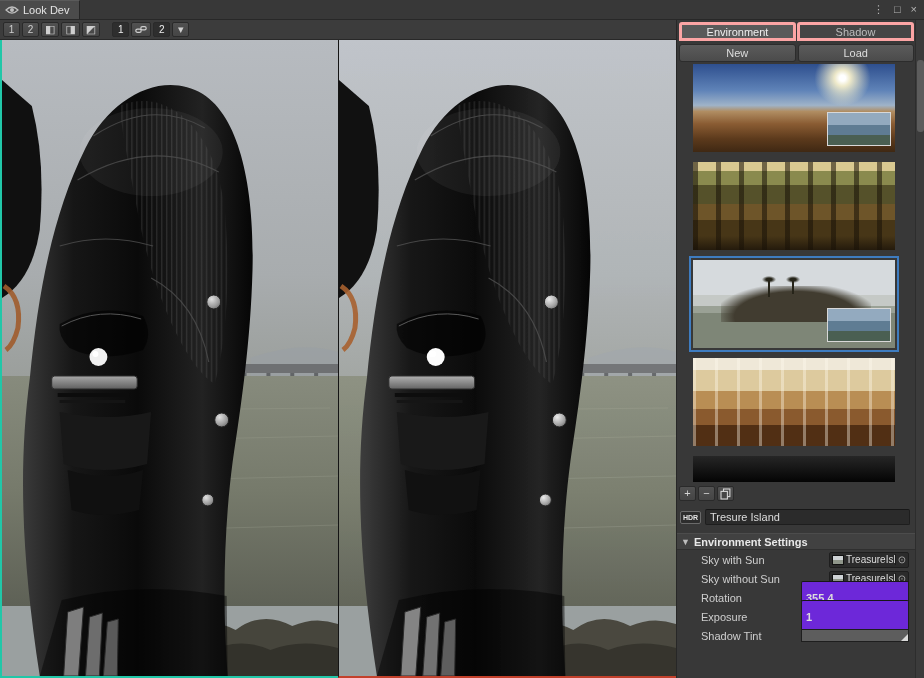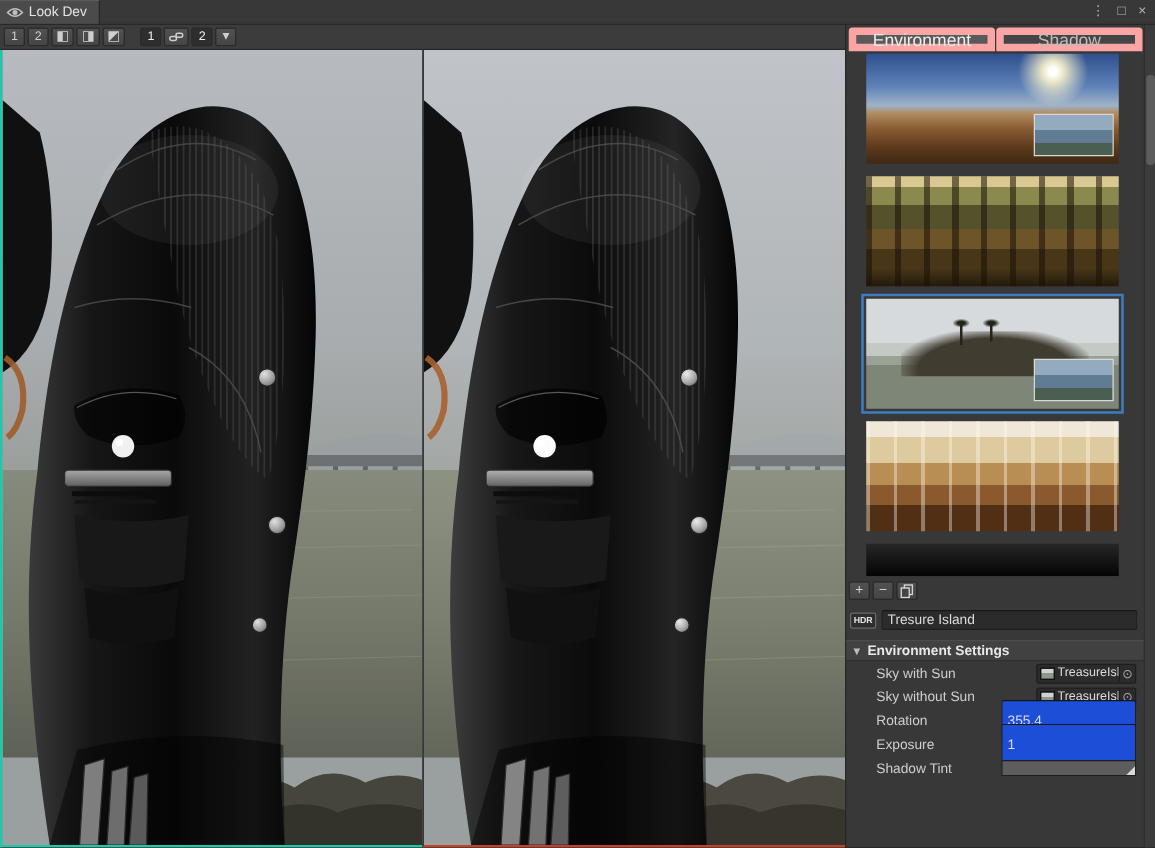--- a/index.html
+++ b/index.html
@@ -59,22 +59,22 @@
   
   .panel {
     width:248px; background:#383838; border-left:1px solid #272727;
     position:relative; display:flex; flex-direction:column;
   }
   .panel-inner { width:239px; display:flex; flex-direction:column; height:100%; }
 
   .panel-tabs { display:flex; gap:1px; margin:2px 2px 0 2px; height:19px; }
   .ptab {
     flex:1; display:flex; align-items:center; justify-content:center;
-    background:#454545; border:6px solid #fca5a5; border-radius:3px 3px 0 0;
-    color:#bdbdbd; font-size:14px;
+    background:#454545; border:3px solid #fca5a5; border-radius:3px 3px 0 0;
+    color:#bdbdbd; font-size:11px;
   }
   .ptab.active { background:#5a5a5a; color:#eeeeee; }
 
   .panel-actions { display:flex; gap:2px; margin:3px 2px 0 2px; height:18px; }
   .pbtn {
     flex:1; display:flex; align-items:center; justify-content:center;
     background:linear-gradient(#5b5b5b,#4b4b4b);
     border:1px solid #2c2c2c; border-radius:3px;
     color:#dddddd; font-size:11px;
   }
@@ -141,23 +141,23 @@
   .settings-header {
     margin-top:7px; height:17px; background:#414141;
     border-top:1px solid #4c4c4c; border-bottom:1px solid #2f2f2f;
     display:flex; align-items:center; gap:4px; padding-left:4px;
     font-weight:bold; color:#e8e8e8;
   }
   .fold { font-size:9px; color:#bdbdbd; }
   .srow { height:19px; display:flex; align-items:center; padding:0 7px 0 24px; }
   .slabel { color:#cecece; white-space:nowrap; }
   .num-field {
-    margin-left:auto; width:108px; height:16px; background:#1d4ed8;
+    margin-left:auto; width:108px; height:16px; background:#6d28d9;
     border:1px solid #1e1e1e; border-top-color:#171717; border-radius:2px;
-    color:#dcdcdc; font-size:11px; padding:16px 4px; font-family:"Liberation Sans",sans-serif; outline:none;
+    color:#dcdcdc; font-size:11px; padding:16px 4px; font-family:"Liberation Sans",sans-serif; outline:none;font-weight:bold;
   }
   .obj-field {
     margin-left:auto; width:80px; height:16px; background:#2b2b2b;
     border:1px solid #1e1e1e; border-radius:2px;
     display:flex; align-items:center; overflow:hidden; padding-left:2px;
   }
   .mini-thumb {
     flex:0 0 12px; height:10px; margin-right:2px;
     background:linear-gradient(180deg,#cfd3d6 0 45%,#8f968a 45% 100%);
     border:1px solid #111;
@@ -333,20 +333,24 @@
     </div>
 
     <div class="panel">
       <div class="panel-inner">
 
         <div class="panel-tabs">
           <div class="ptab active">Environment</div>
           <div class="ptab">Shadow</div>
         </div>
 
+        <div class="panel-actions">
+          <div class="pbtn">New</div>
+          <div class="pbtn">Load</div>
+        </div>
 
         <div class="hdri-list">
           <div class="thumb t-desert">
             <div class="pip"></div>
           </div>
           <div class="thumb t-forest"></div>
           <div class="thumb t-island selected">
             <div class="island-mass"></div>
             <div class="palm p1"></div>
             <div class="palm p2"></div>

